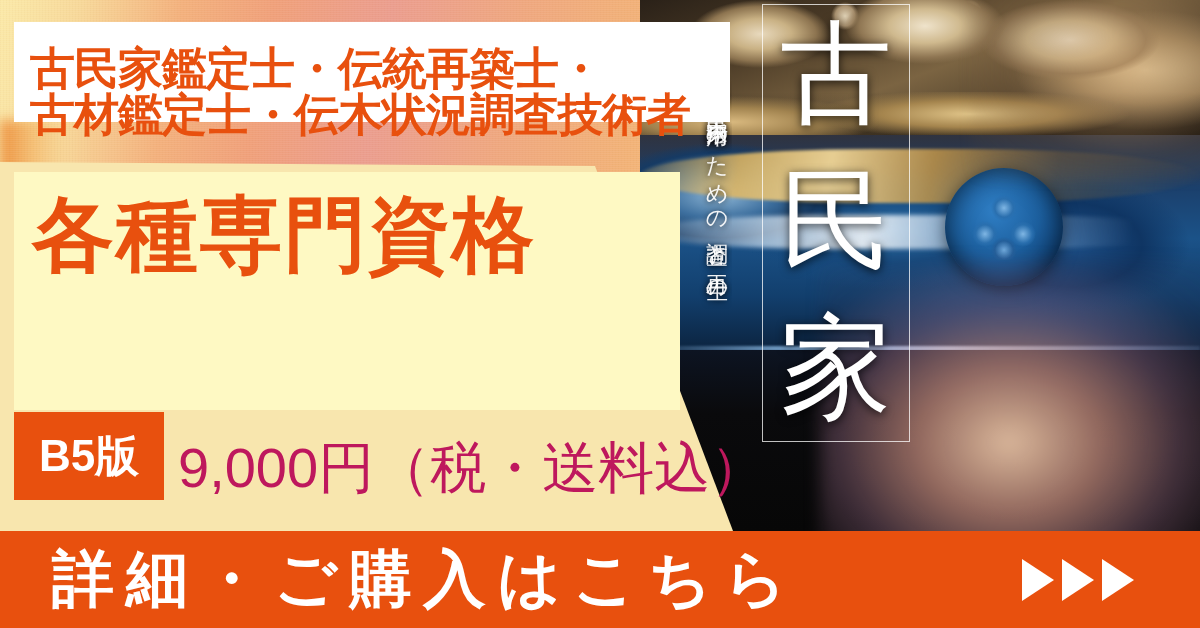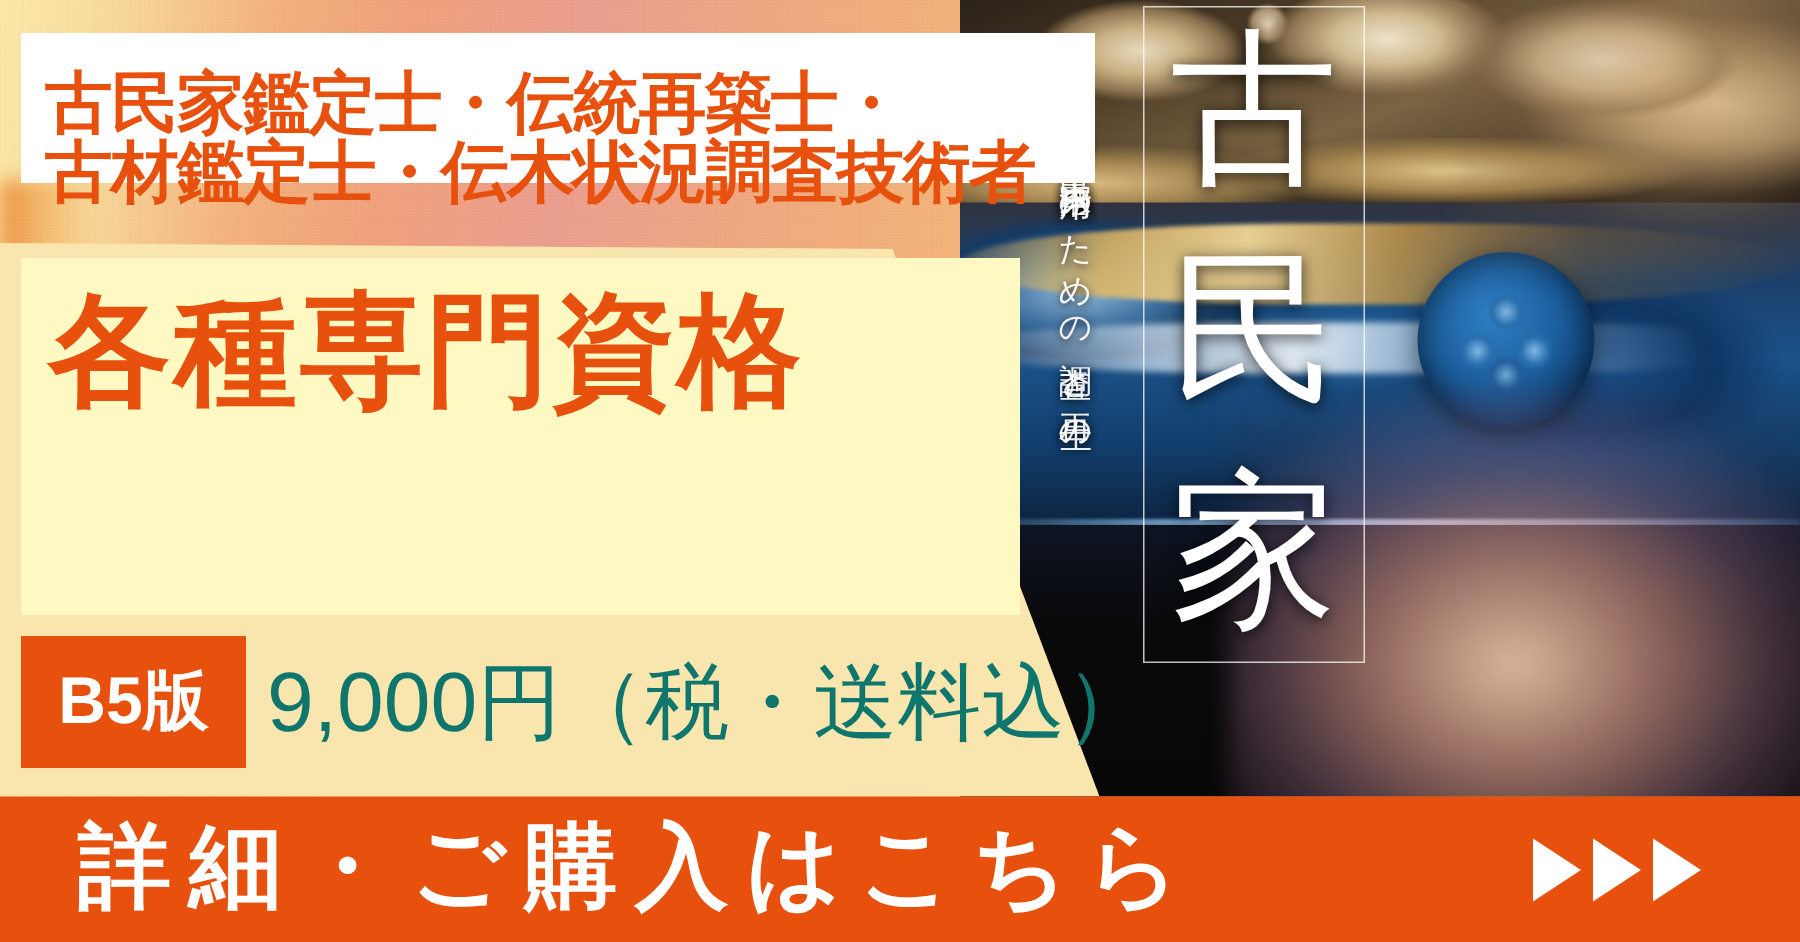--- a/index.html
+++ b/index.html
@@ -199,29 +199,29 @@
     white-space:nowrap;
   }
   .main-l2{
     position:absolute;left:160px;top:122px;
     color:#e8500e;font-weight:700;font-size:82px;line-height:1;letter-spacing:2px;
     white-space:nowrap;
   }
 
   
   .badge{
-    position:absolute;left:14px;top:424px;width:150px;height:88px;background:#e8500e;
+    position:absolute;left:14px;top:412px;width:150px;height:88px;background:#e8500e;
     display:flex;align-items:center;justify-content:center;
   }
   .badge span{
     color:#ffffff;font-weight:700;font-size:44px;letter-spacing:0;line-height:1;
   }
   .price{
     position:absolute;left:178px;top:432px;
-    color:#0f766e;font-size:56px;font-weight:400;line-height:1.3;white-space:nowrap;
+    color:#be185d;font-size:56px;font-weight:400;line-height:1.3;white-space:nowrap;
     font-family:"Liberation Sans","DejaVu Sans",sans-serif;
   }
 
   
   .cta{
     position:absolute;left:0;top:531px;width:1200px;height:97px;background:#e8500e;
     display:flex;align-items:center;
   }
   .cta-text{
     position:absolute;left:52px;top:50%;transform:translateY(-52%);

